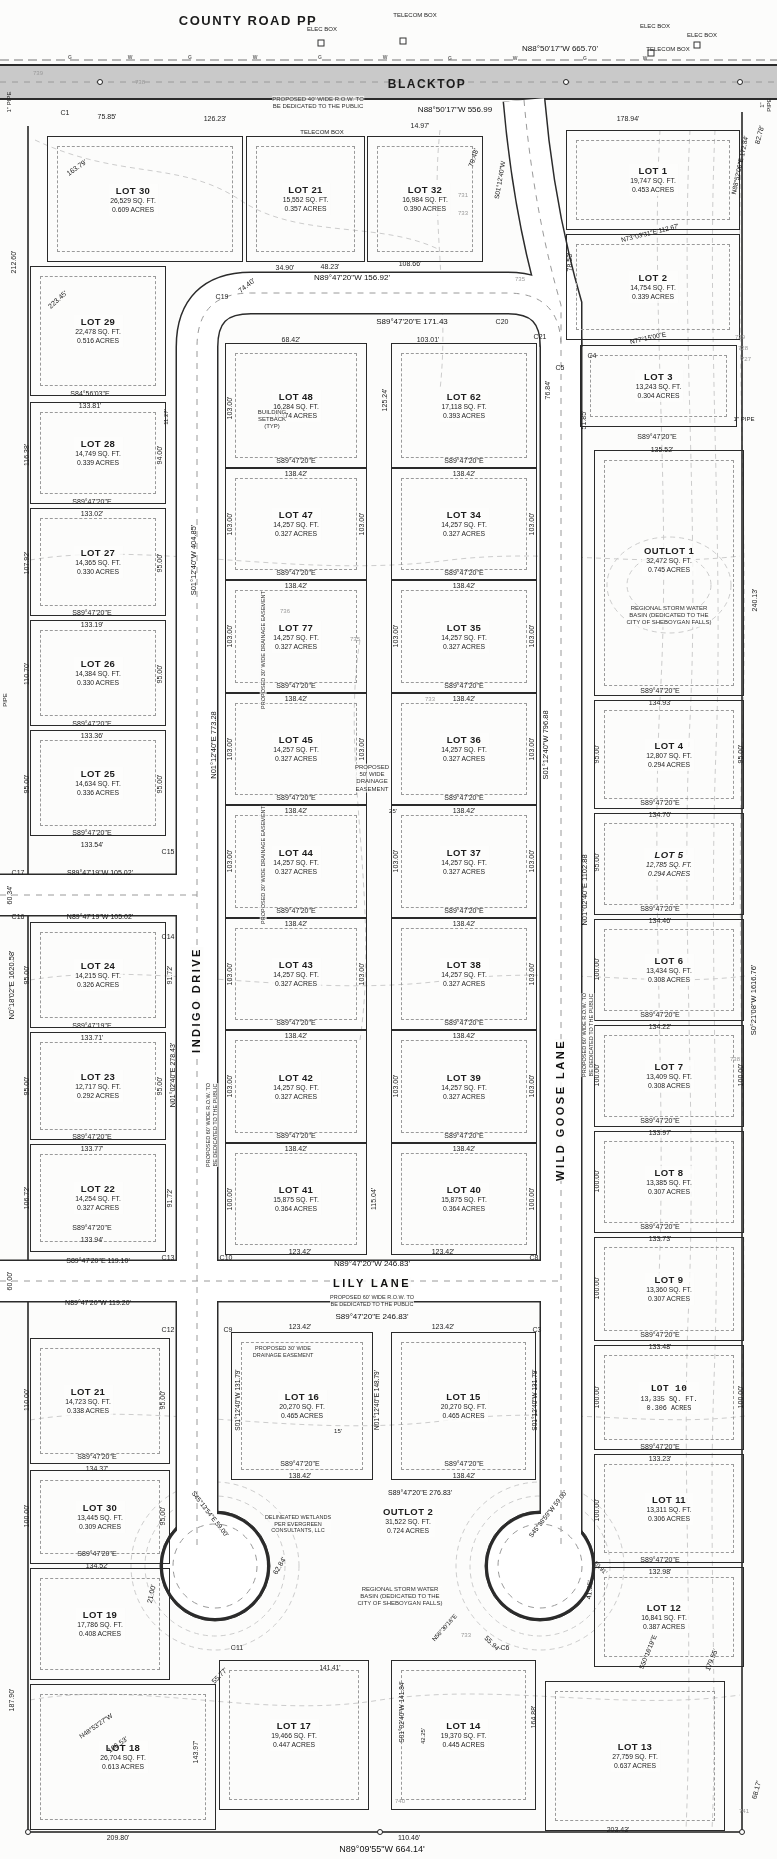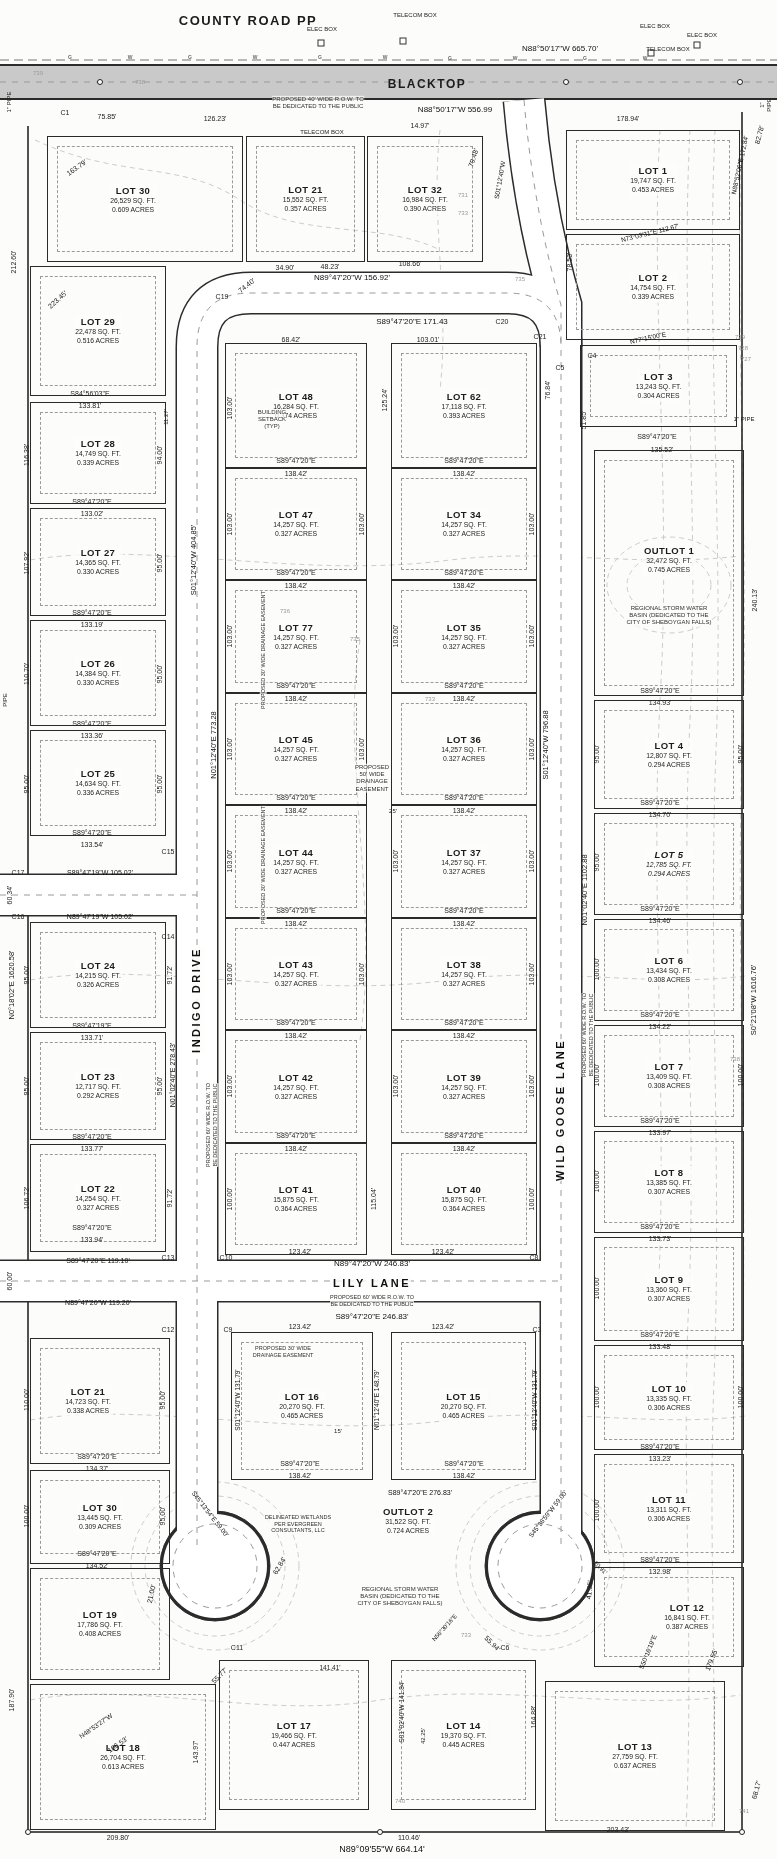--- a/index.html
+++ b/index.html
@@ -147,33 +147,33 @@
         <span class="lot-sub">13,385 SQ. FT.</span>
         <span class="lot-sub">0.307 ACRES</span>
       </div>
       <div class="lot" style="left: 594px; top: 1237px; width: 150px; height: 104px;"></div>
       <div class="lot-label" style="left: 669px; top: 1289px;">
         <span class="lot-name">LOT 9</span>
         <span class="lot-sub">13,360 SQ. FT.</span>
         <span class="lot-sub">0.307 ACRES</span>
       </div>
       <div class="lot" style="left: 594px; top: 1345px; width: 150px; height: 105px;"></div>
-      <div class="lot-label" style="left: 669px; top: 1397.5px;">
+      <div class="lot-label" style="left: 669px; top: 1397.5px; font-family: Liberation Mono, monospace;">
         <span class="lot-name">LOT 10</span>
         <span class="lot-sub">13,335 SQ. FT.</span>
         <span class="lot-sub">0.306 ACRES</span>
       </div>
       <div class="lot" style="left: 594px; top: 1454px; width: 150px; height: 109px;"></div>
       <div class="lot-label" style="left: 669px; top: 1508.5px;">
         <span class="lot-name">LOT 11</span>
         <span class="lot-sub">13,311 SQ. FT.</span>
         <span class="lot-sub">0.306 ACRES</span>
       </div>
       <div class="lot" style="left: 594px; top: 1567px; width: 150px; height: 100px;"></div>
-      <div class="lot-label" style="left: 687px; top: 1617px;">
+      <div class="lot-label" style="left: 664px; top: 1617px;">
         <span class="lot-name">LOT 12</span>
         <span class="lot-sub">16,841 SQ. FT.</span>
         <span class="lot-sub">0.387 ACRES</span>
       </div>
       <div class="lot" style="left: 545px; top: 1681px; width: 180px; height: 150px;"></div>
       <div class="lot-label" style="left: 635px; top: 1756px;">
         <span class="lot-name">LOT 13</span>
         <span class="lot-sub">27,759 SQ. FT.</span>
         <span class="lot-sub">0.637 ACRES</span>
       </div>

